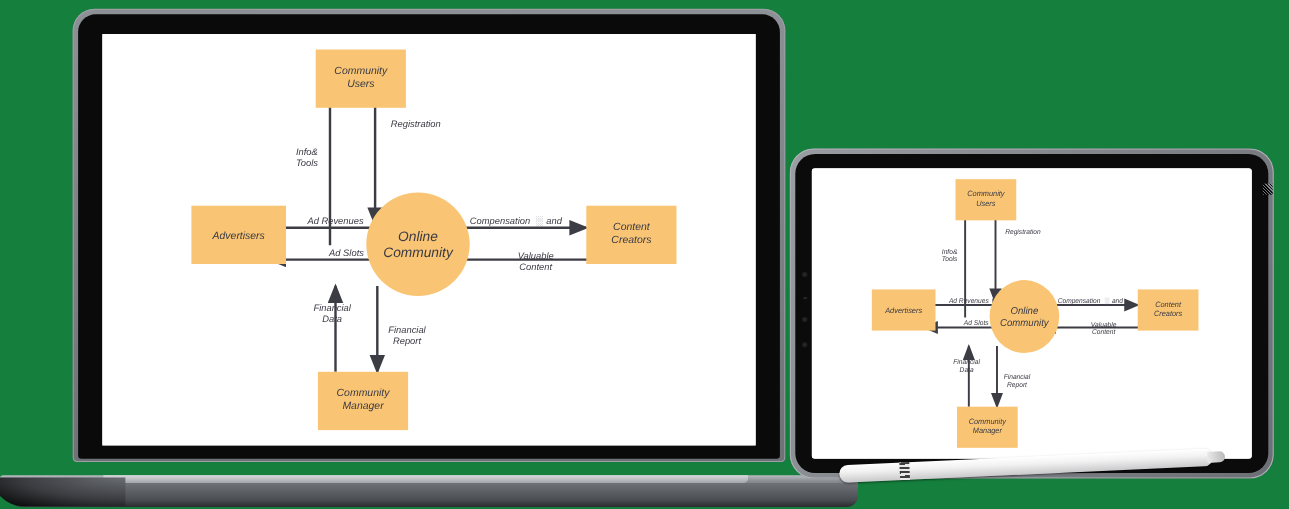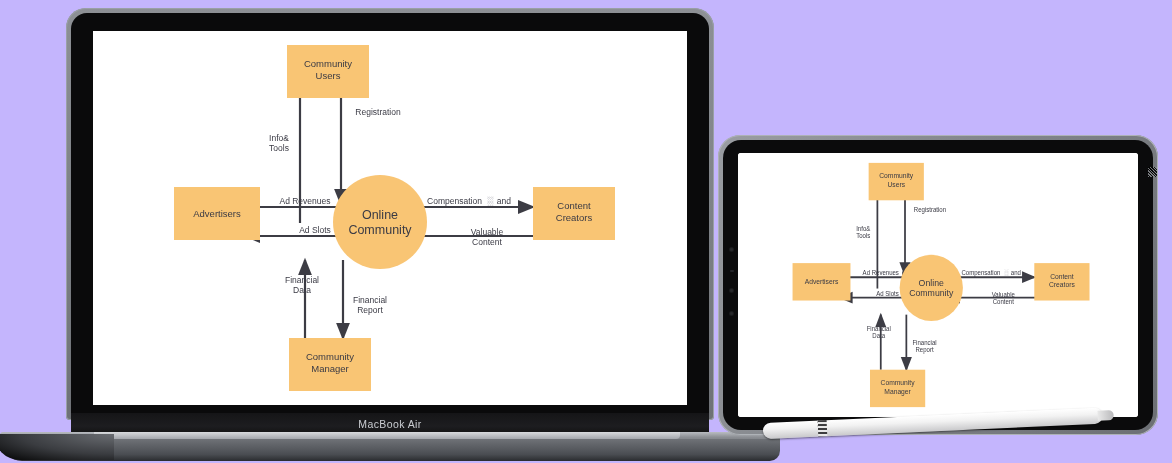--- a/index.html
+++ b/index.html
@@ -1,19 +1,19 @@
 <!DOCTYPE html>
 <html><head>
 <meta charset="utf-8">
 <style>
   html,body{margin:0;padding:0;background:#000;}
   body{width:1172px;height:463px;position:relative;overflow:hidden;
        font-family:"Liberation Sans","DejaVu Sans",sans-serif;}
 
-  .stage{position:absolute;inset:0;background:#c4b5fd;}
+  .stage{position:absolute;inset:0;background:#15803d;font-style:italic;}
 
   
   .laptop{position:absolute;left:66px;top:8px;width:648px;height:418px;}
   .laptop-lid{position:absolute;left:0;top:0;width:648px;height:412px;
        background:linear-gradient(180deg,#8d9095 0%,#7d8186 50%,#6e7176 100%);
        border-radius:20px 20px 4px 4px;
        box-shadow:inset 0 0 0 1px #9aa0a6;}
   .laptop-bezel{position:absolute;left:5px;top:5px;width:638px;height:404px;
        background:#0a0a0b;border-radius:16px 16px 3px 3px;}
   .laptop-screen{position:absolute;left:27px;top:23px;width:594px;height:374px;
@@ -143,23 +143,20 @@
 
           <text class="edgelabel" x="209" y="252" font-size="8.5">Financial</text>
           <text class="edgelabel" x="209" y="262" font-size="8.5">Data</text>
 
           <text class="edgelabel" x="277" y="272" font-size="8.5">Financial</text>
           <text class="edgelabel" x="277" y="282" font-size="8.5">Report</text>
         </svg>
       </div>
     </div>
 
-    <div class="laptop-chinbar">
-      <span class="mb-label">MacBook Air</span>
-    </div>
 
     <div class="laptop-base"></div>
     <div class="laptop-base-lip"></div>
     <div class="laptop-foot"></div>
     <div class="laptop-taper"></div>
   </div>
 
   <div class="tablet">
     <div class="tablet-frame"></div>
     <div class="tablet-bezel"></div>

